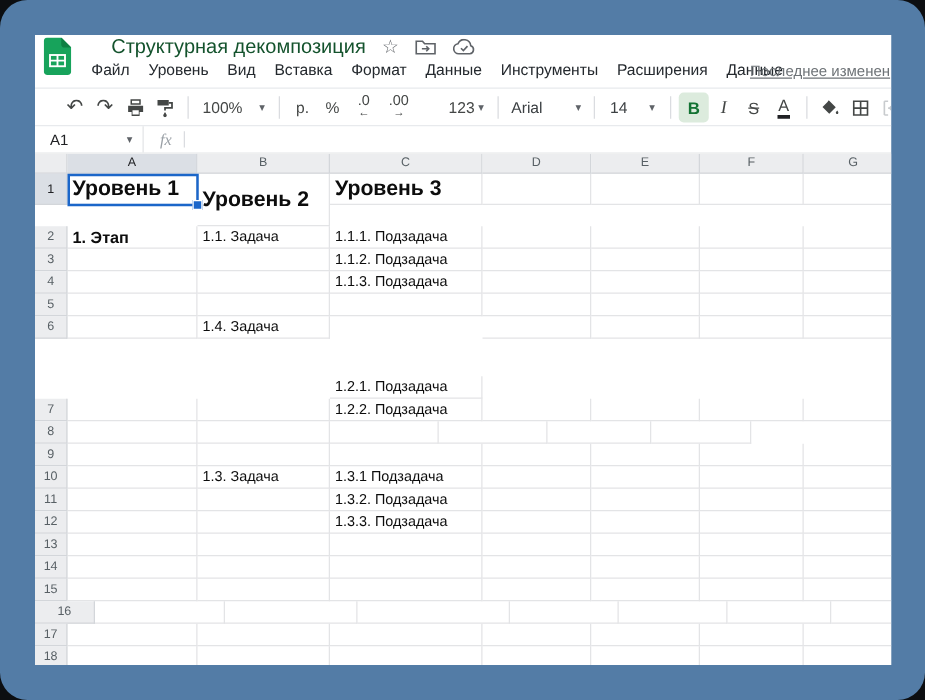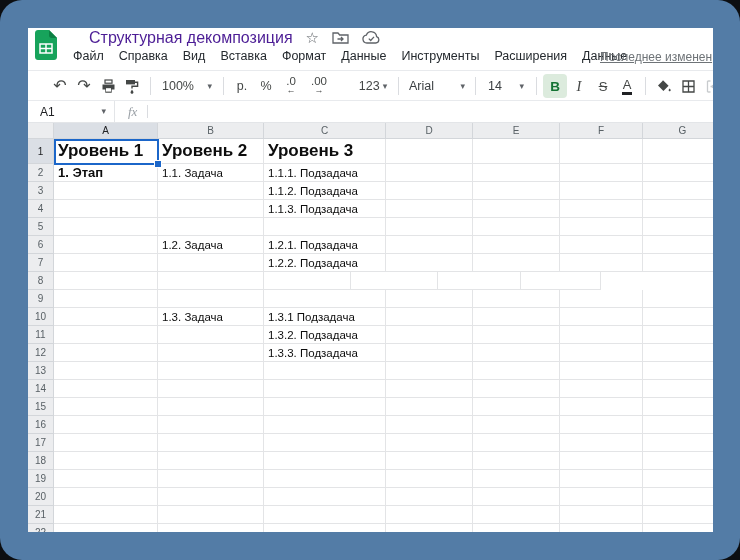--- a/index.html
+++ b/index.html
@@ -8,21 +8,21 @@
     font-family:"Liberation Sans","DejaVu Sans",sans-serif; overflow:hidden;
   }
   .frame { position:absolute; inset:0; background:#537ca6; border-radius:22px; }
   .app {
     position:absolute; left:28px; top:28px; width:685px; height:504px;
     background:#fff; overflow:hidden;
   }
   
   .logo { position:absolute; left:7px; top:2px; }
   .hdrbar { position:absolute; left:61px; top:0; height:19px; display:flex; align-items:center; gap:13px; }
-  .doc-title { font-size:16px; color:#4c1d95; white-space:nowrap; }
+  .doc-title { font-size:16px; color:#14532d; white-space:nowrap; }
   .t-ic { color:#5f6368; display:flex; align-items:center; }
   .star { font-size:15px; line-height:1; }
   .menubar { position:absolute; left:45px; top:20px; height:16px; display:flex; gap:15px; align-items:center; }
   .menu-item { font-size:12.5px; color:#24292e; white-space:nowrap; cursor:default; }
   .lastedit { position:absolute; left:572px; top:22px; font-size:12px; color:#6e7377; text-decoration:underline; white-space:nowrap; }
   .hr1 { position:absolute; left:0; top:42px; width:100%; height:1px; background:#e8eaed; }
   
   .toolbar { position:absolute; left:0; top:44px; width:685px; height:28px; display:flex; align-items:center; padding-left:20px; box-sizing:border-box; overflow:hidden; }
   .tbtn { height:24px; min-width:24px; width:24px; display:flex; align-items:center; justify-content:center; color:#444746; font-size:13px; flex:none; border-radius:4px; box-sizing:border-box; }
   .tsep { width:1px; height:18px; background:#dadce0; margin:0 6px; flex:none; }
@@ -87,21 +87,21 @@
       </span>
       <span class="t-ic">
         <svg width="19" height="13" viewBox="0 0 19 13" fill="none" stroke="#5f6368" stroke-width="1.3">
           <path d="M5 12 a4 4 0 0 1 -.6 -7.96 A5.3 5.3 0 0 1 14.6 5.6 a3.3 3.3 0 0 1 -.8 6.4 Z"></path>
           <path d="M6.8 7.6 l1.9 1.9 3.3-3.6"></path>
         </svg>
       </span>
     </div>
     <div class="menubar">
         <span class="menu-item">Файл</span>
-        <span class="menu-item">Справка</span>
+        <span class="menu-item">Уровень</span>
         <span class="menu-item">Вид</span>
         <span class="menu-item">Вставка</span>
         <span class="menu-item">Формат</span>
         <span class="menu-item">Данные</span>
         <span class="menu-item">Инструменты</span>
         <span class="menu-item">Расширения</span>
         <span class="menu-item">Данные</span>
       </div>
     <span class="lastedit">Последнее изменен</span>
     <div class="hr1"></div>
@@ -218,21 +218,21 @@
           <div class="gcell ghead" style="width: 106px; height: 16px;">B</div>
           <div class="gcell ghead" style="width: 122px; height: 16px;">C</div>
           <div class="gcell ghead" style="width: 87px; height: 16px;">D</div>
           <div class="gcell ghead" style="width: 87px; height: 16px;">E</div>
           <div class="gcell ghead" style="width: 83px; height: 16px;">F</div>
           <div class="gcell ghead" style="width: 80px; height: 16px;">G</div>
         </div>
         <div class="grow">
           <div class="gcell ghead selhead" style="width: 26px; height: 25px;">1</div>
           <div class="gcell s-title" style="width: 104px; height: 25px;">Уровень 1</div>
-          <div class="gcell s-title" style="width: 106px; height: 25px; text-align: right;">Уровень 2</div>
+          <div class="gcell s-title" style="width: 106px; height: 42px; text-align: right;">Уровень 2</div>
           <div class="gcell s-title" style="width: 122px; height: 25px;">Уровень 3</div>
           <div class="gcell" style="width: 87px; height: 25px;"></div>
           <div class="gcell" style="width: 87px; height: 25px;"></div>
           <div class="gcell" style="width: 83px; height: 25px;"></div>
           <div class="gcell" style="width: 80px; height: 25px;"></div>
         </div>
         <div class="grow">
           <div class="gcell ghead" style="width: 26px; height: 18px;">2</div>
           <div class="gcell s-stage" style="width: 104px; height: 18px;">1. Этап</div>
           <div class="gcell" style="width: 106px; height: 18px;">1.1. Задача</div>
@@ -268,22 +268,22 @@
           <div class="gcell" style="width: 106px; height: 18px;"></div>
           <div class="gcell" style="width: 122px; height: 18px;"></div>
           <div class="gcell" style="width: 87px; height: 18px;"></div>
           <div class="gcell" style="width: 87px; height: 18px;"></div>
           <div class="gcell" style="width: 83px; height: 18px;"></div>
           <div class="gcell" style="width: 80px; height: 18px;"></div>
         </div>
         <div class="grow">
           <div class="gcell ghead" style="width: 26px; height: 18px;">6</div>
           <div class="gcell" style="width: 104px; height: 18px;"></div>
-          <div class="gcell" style="width: 106px; height: 18px;">1.2. Задача</div>
-          <div class="gcell" style="width: 122px; height: 18px;">1.2.1. Подзадача</div>
+          <div class="gcell" style="width: 106px; height: 18px;">1.4. Задача</div>
+          <div class="gcell" style="width: 122px; height: 18px; margin-top: 48px;">1.2.1. Подзадача</div>
           <div class="gcell" style="width: 87px; height: 18px;"></div>
           <div class="gcell" style="width: 87px; height: 18px;"></div>
           <div class="gcell" style="width: 83px; height: 18px;"></div>
           <div class="gcell" style="width: 80px; height: 18px;"></div>
         </div>
         <div class="grow">
           <div class="gcell ghead" style="width: 26px; height: 18px;">7</div>
           <div class="gcell" style="width: 104px; height: 18px;"></div>
           <div class="gcell" style="width: 106px; height: 18px;"></div>
           <div class="gcell" style="width: 122px; height: 18px;">1.2.2. Подзадача</div>
@@ -365,21 +365,21 @@
           <div class="gcell ghead" style="width: 26px; height: 18px;">15</div>
           <div class="gcell" style="width: 104px; height: 18px;"></div>
           <div class="gcell" style="width: 106px; height: 18px;"></div>
           <div class="gcell" style="width: 122px; height: 18px;"></div>
           <div class="gcell" style="width: 87px; height: 18px;"></div>
           <div class="gcell" style="width: 87px; height: 18px;"></div>
           <div class="gcell" style="width: 83px; height: 18px;"></div>
           <div class="gcell" style="width: 80px; height: 18px;"></div>
         </div>
         <div class="grow">
-          <div class="gcell ghead" style="width: 26px; height: 18px;">16</div>
+          <div class="gcell ghead" style="width: 48px; height: 18px;">16</div>
           <div class="gcell" style="width: 104px; height: 18px;"></div>
           <div class="gcell" style="width: 106px; height: 18px;"></div>
           <div class="gcell" style="width: 122px; height: 18px;"></div>
           <div class="gcell" style="width: 87px; height: 18px;"></div>
           <div class="gcell" style="width: 87px; height: 18px;"></div>
           <div class="gcell" style="width: 83px; height: 18px;"></div>
           <div class="gcell" style="width: 80px; height: 18px;"></div>
         </div>
         <div class="grow">
           <div class="gcell ghead" style="width: 26px; height: 18px;">17</div>

